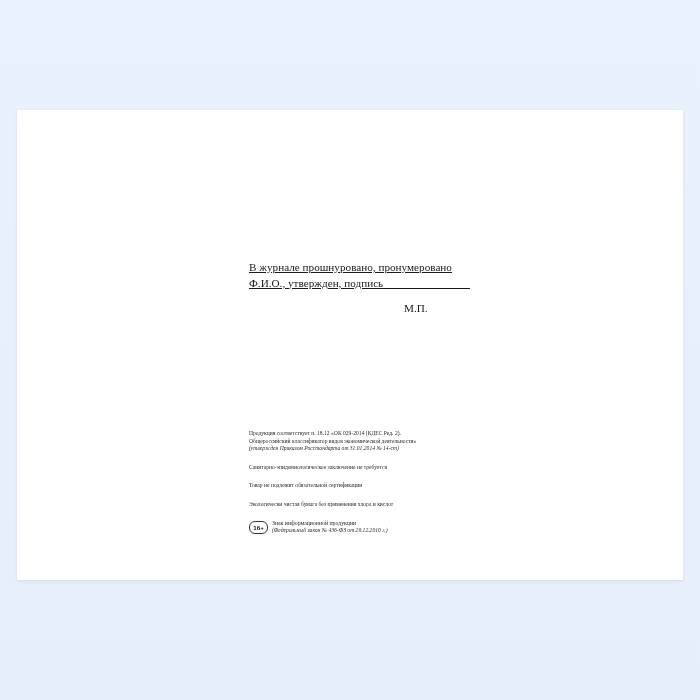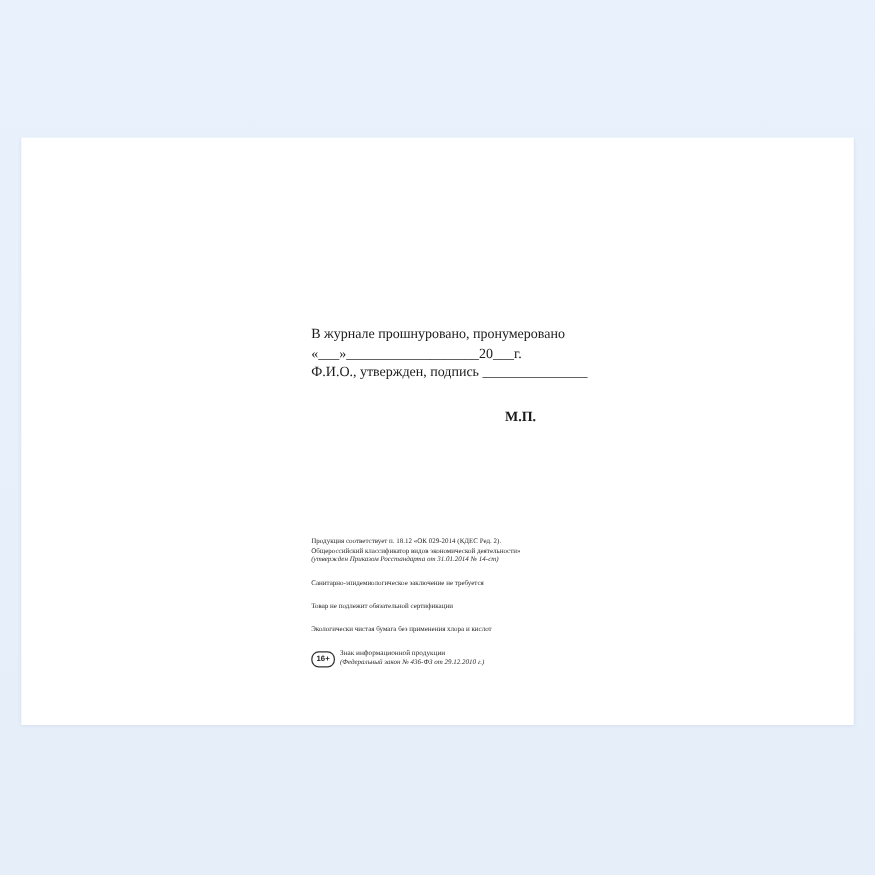--- a/index.html
+++ b/index.html
@@ -32,26 +32,26 @@
     position: absolute;
     left: 232px;
     top: 150px;
     width: 300px;
     color: #1a1a1a;
     font-size: 11.2px;
     line-height: 15.5px;
   }
   .block-main .line {
     white-space: nowrap;
+    text-decoration: underline;
   }
   .mp {
-    margin-top: 20px;
+    margin-top: 10px;
     margin-left: 155px;
     font-size: 11.2px;
-    font-weight: bold;
   }
   .block-fine {
     position: absolute;
     left: 232px;
     top: 320px;
     width: 290px;
     color: #2a2a2a;
   }
   .fine-group {
     margin-bottom: 11px;
@@ -89,21 +89,20 @@
   }
 </style>
 </head>
 <body>
 
 <div class="stage">
   <div class="page">
 
     <div class="block-main">
       <div class="line">В журнале прошнуровано, пронумеровано</div>
-      <div class="line">«___»___________________20___г.</div>
       <div class="line">Ф.И.О., утвержден, подпись _______________</div>
       <div class="mp">М.П.</div>
     </div>
 
     <div class="block-fine">
       <div class="fine-group">
         <div class="fine-line">Продукция соответствует п. 18.12 «ОК 029-2014 (КДЕС Ред. 2).</div>
         <div class="fine-line">Общероссийский классификатор видов экономической деятельности»</div>
         <div class="fine-line italic">(утвержден Приказом Росстандарта от 31.01.2014 № 14-ст)</div>
       </div>

